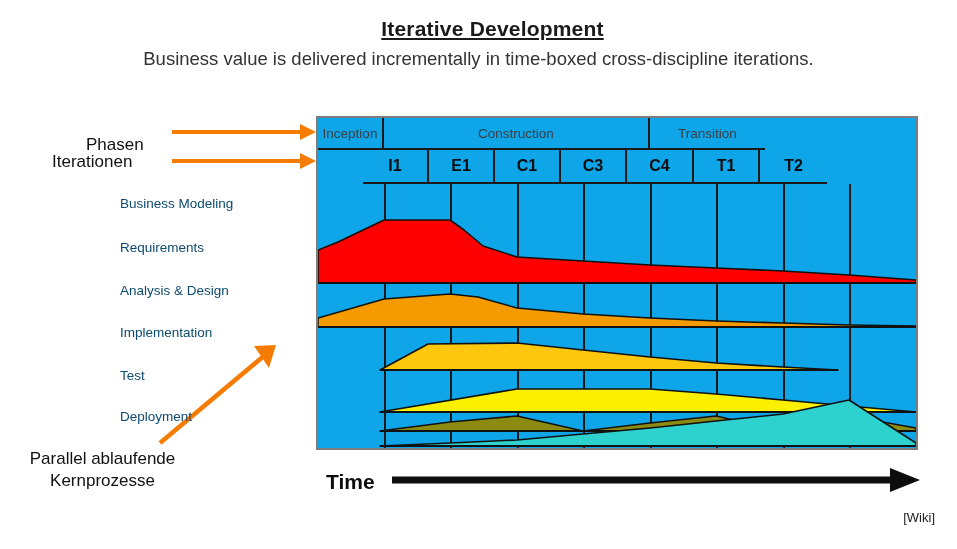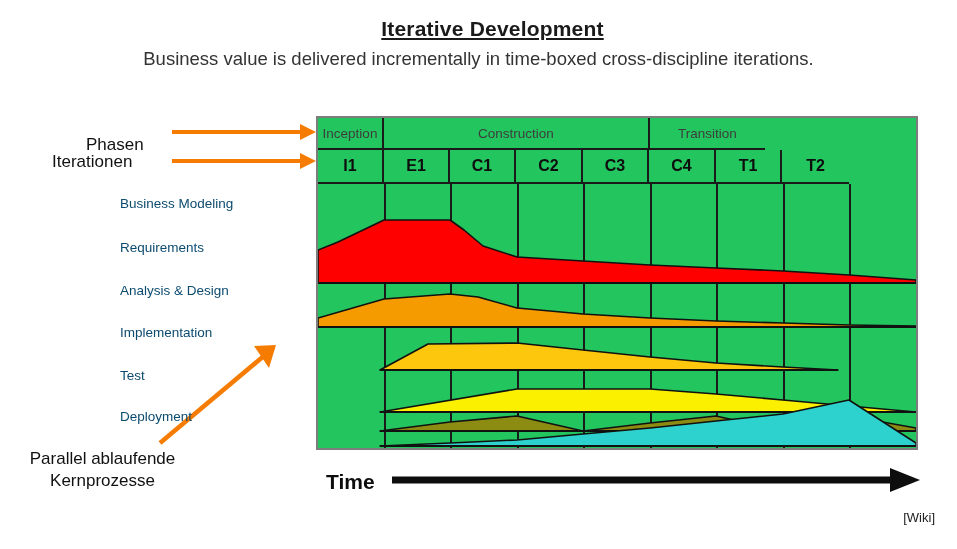--- a/index.html
+++ b/index.html
@@ -75,29 +75,29 @@
     color: #0c4a6e;
     white-space: nowrap;
   }
 
   
   #chart-frame {
     position: absolute;
     left: 316px; top: 116px;
     width: 602px; height: 334px;
     border: 2px solid #7d7d7d;
-    background: #22c55e;
+    background: #0ea5e9;
   }
   #header-phases, #header-iterations {
     position: absolute;
     left: 0; width: 598px;
     display: flex;
   }
   #header-phases     { top: 0;    height: 32px; }
-  #header-iterations { top: 32px; height: 34px; }
+  #header-iterations { top: 32px; height: 34px; padding-left: 45px; }
 
   .phase-cell {
     height: 100%;
     display: flex;
     align-items: center;
     justify-content: center;
     font-size: 13.5px;
     color: #3d3d3d;
     border-right: 2px solid #1a1a1a;
     border-bottom: 2px solid #1a1a1a;
@@ -199,21 +199,20 @@
   <div id="header-phases">
     <div class="phase-cell" style="width:66px">Inception</div>
     <div class="phase-cell" style="width:266px">Construction</div>
     <div class="phase-cell" style="width:115px">Transition</div>
   </div>
 
   <div id="header-iterations">
     <div class="iter-cell" style="width:66px">I1</div>
     <div class="iter-cell" style="width:66px">E1</div>
     <div class="iter-cell" style="width:66px">C1</div>
-    <div class="iter-cell" style="width:67px">C2</div>
     <div class="iter-cell" style="width:66px">C3</div>
     <div class="iter-cell" style="width:67px">C4</div>
     <div class="iter-cell" style="width:66px">T1</div>
     <div class="iter-cell" style="width:67px">T2</div>
   </div>
 
   <div id="plot-area">
     <div class="gridline" style="left:66px"></div>
     <div class="gridline" style="left:132px"></div>
     <div class="gridline" style="left:199px"></div>

